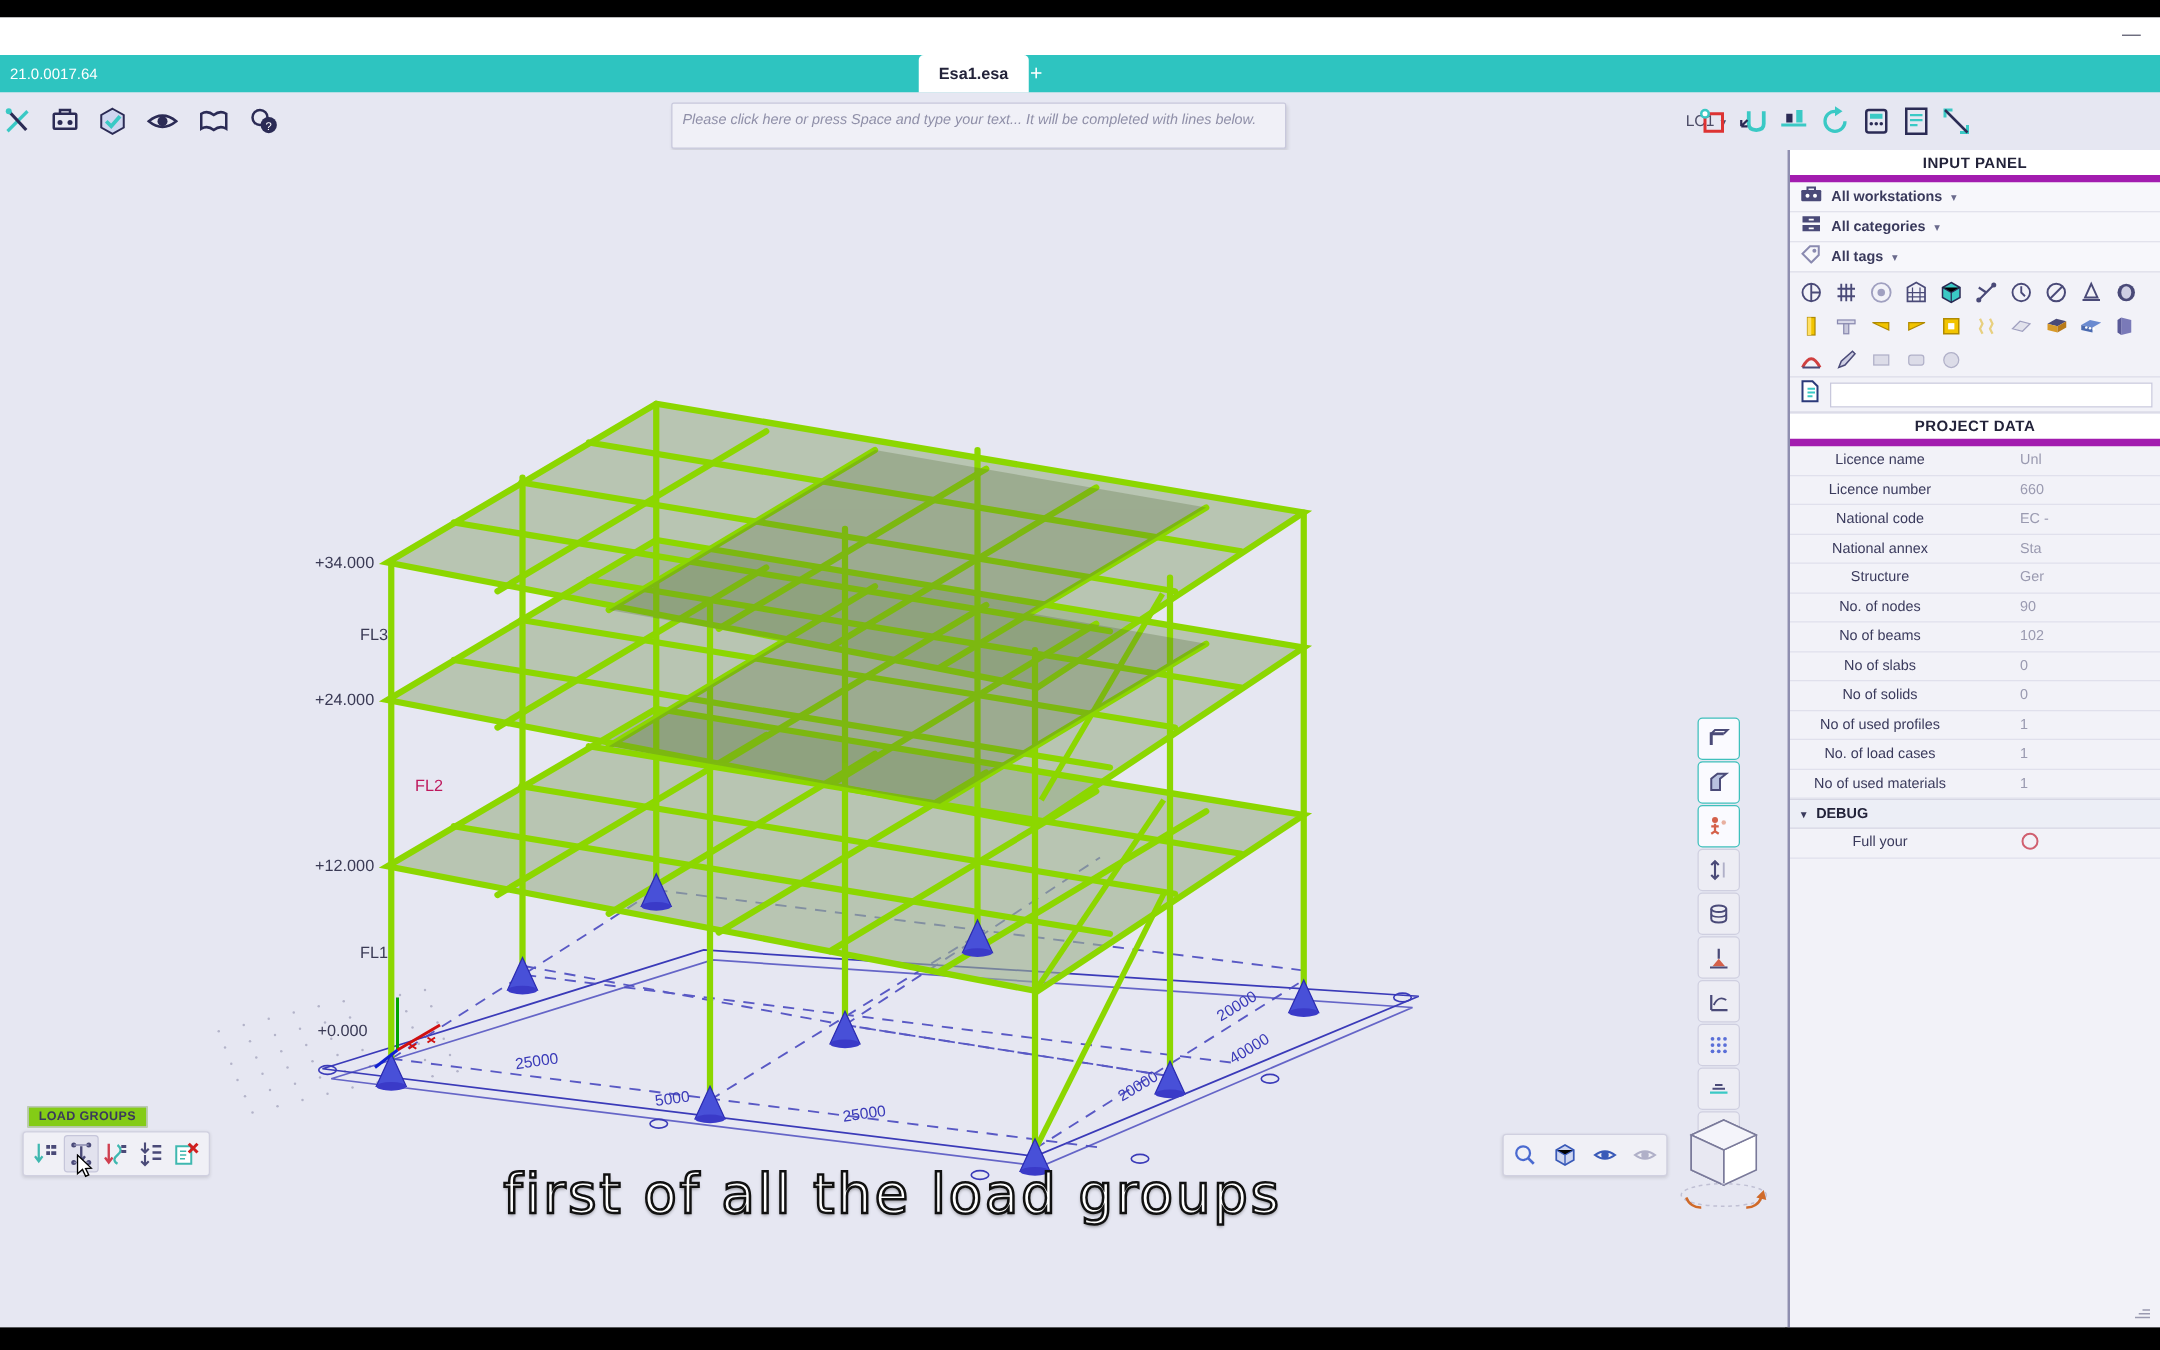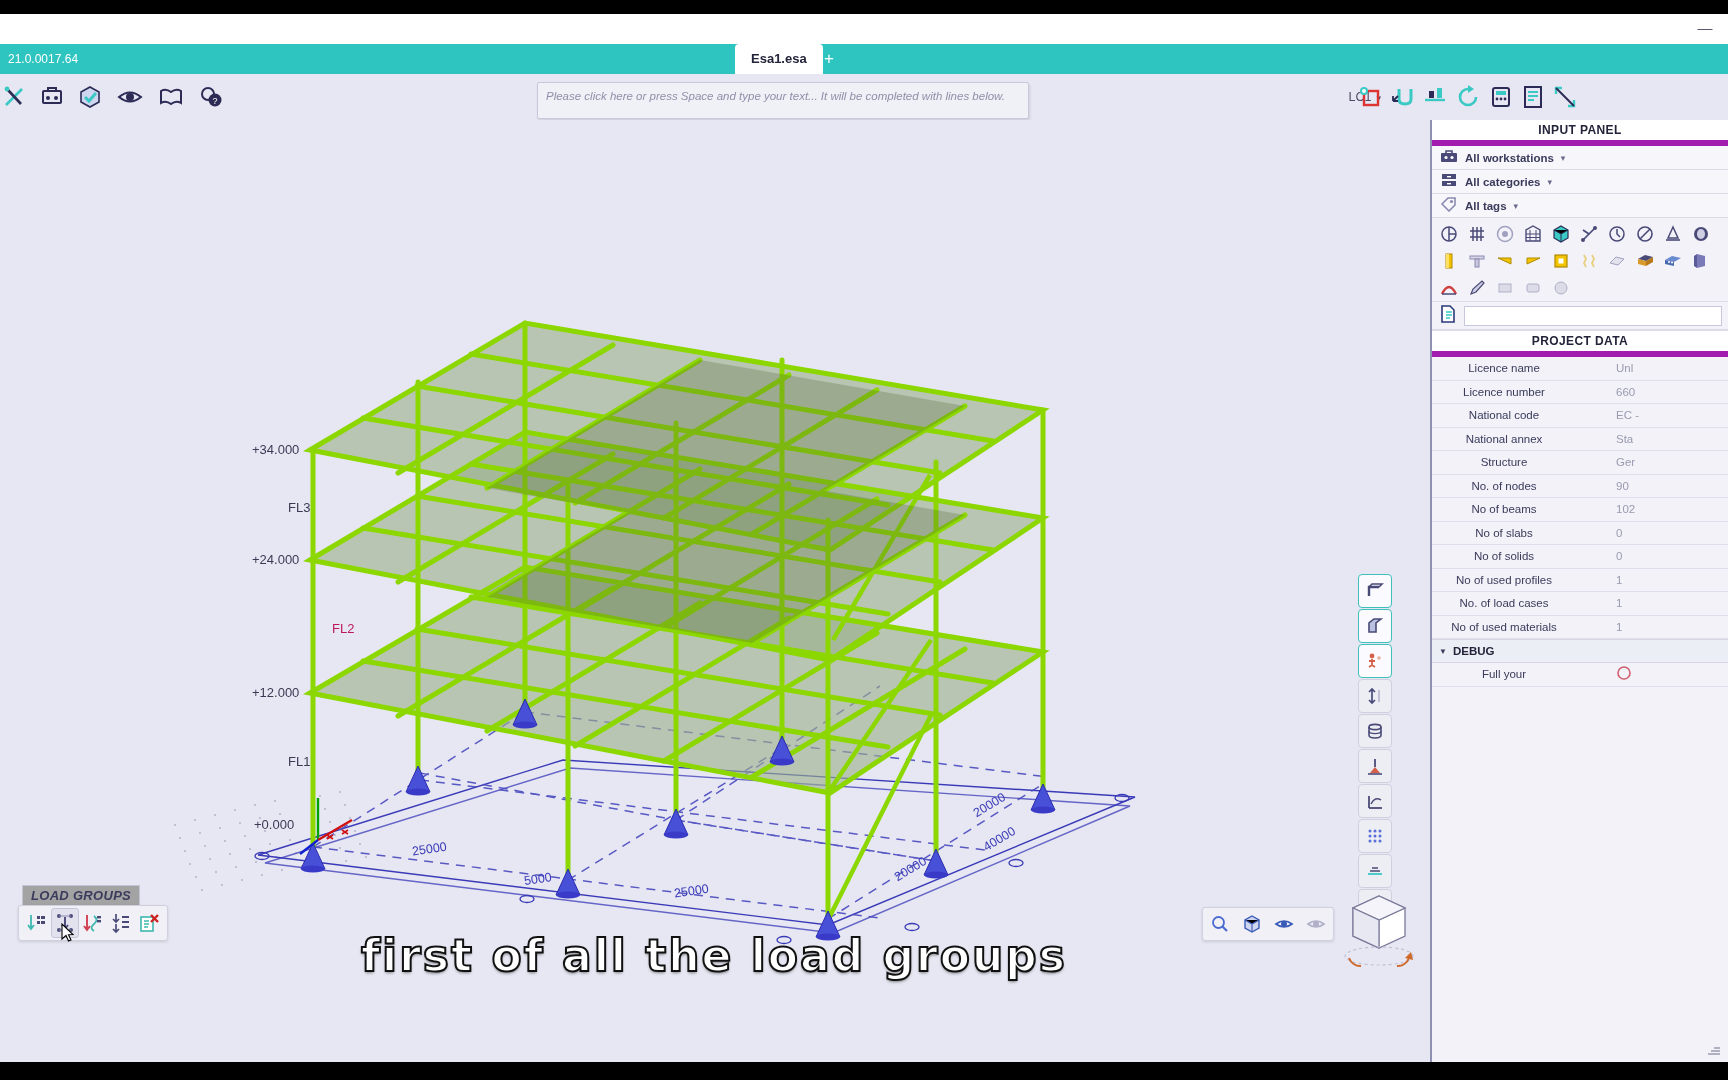--- a/index.html
+++ b/index.html
@@ -80,42 +80,42 @@
   .tri { font-size:8px; color:#3a3a5c; }
 
   
   .vstrip { position:absolute; left:1358px; top:560px; width:34px; }
   .vbtn { width:34px; height:34px; margin-bottom:1px; background:#fafaff;
           border:1.5px solid #3fc0bc; border-radius:4px;
           display:flex; align-items:center; justify-content:center; }
   .vbtn.plain { border-color:#cfcfe0; background:#ededf4; }
 
   
-  .tooltip { position:absolute; left:22px; top:871px; background:#a3a3a3;
+  .tooltip { position:absolute; left:22px; top:871px; background:#84cc16;
              border:1px solid #c4c4d6; padding:2px 8px;
-             font-size:13px; font-weight:bold; color:#3a3a5c; letter-spacing:.3px;font-style:italic; }
+             font-size:10px; font-weight:bold; color:#3a3a5c; letter-spacing:.3px; }
   .loadbar { position:absolute; left:18px; top:891px; height:36px; background:#f0f0f6;
              border:1px solid #d0d0e0; border-radius:3px; display:flex;
              align-items:center; padding:0 4px; box-shadow:0 1px 3px rgba(0,0,0,.12); }
   .lbtn { width:28px; height:30px; display:flex; align-items:center; justify-content:center;
           border-radius:3px; }
   .lbtn.active { background:#e2e2ee; border:1px solid #c6c6da; }
 
   
   .viewctrl { position:absolute; left:1202px; top:893px; height:34px; background:#f0f0f6;
               border:1px solid #d0d0e0; border-radius:3px; display:flex; align-items:center;
               padding:0 6px; gap:10px; box-shadow:0 1px 3px rgba(0,0,0,.12); }
   .vcbtn { width:22px; height:22px; display:flex; align-items:center; justify-content:center; }
 
   
   .navcube { position:absolute; left:1335px; top:874px; width:88px; height:82px; }
 
   
   .caption { position:absolute; left:0; top:810px; width:1428px; text-align:center;
-             font-family:"DejaVu Sans", sans-serif; font-size:44px; font-weight:bold;
+             font-family:"DejaVu Sans", sans-serif; font-size:44px; font-weight:normal;
              color:#ffffff; letter-spacing:2px;
              -webkit-text-stroke:2px #111;
              text-shadow:0 2px 3px rgba(0,0,0,.45); }
 
   
   .cursor { position:absolute; left:61px; top:909px; width:14px; height:20px; }
 </style>
 </head>
 <body>
 

